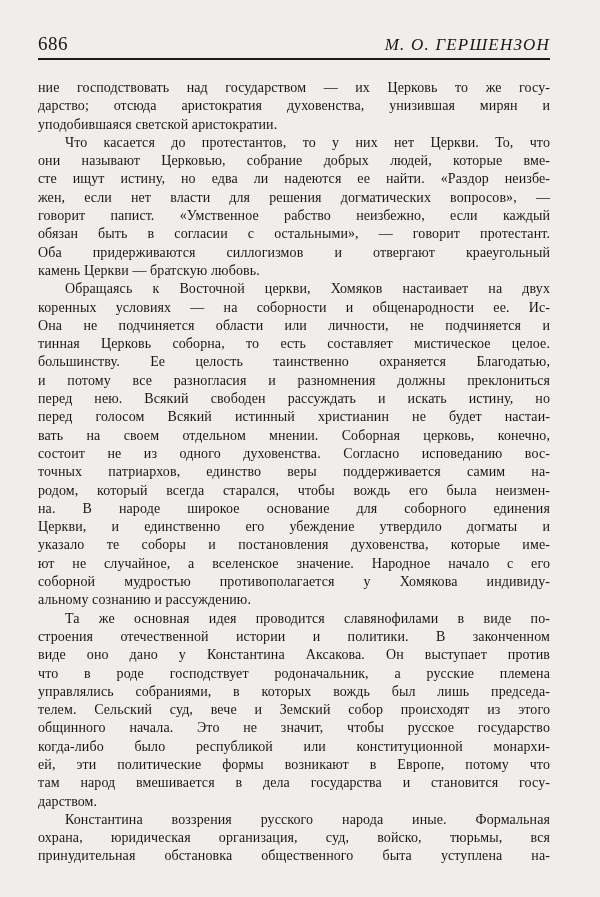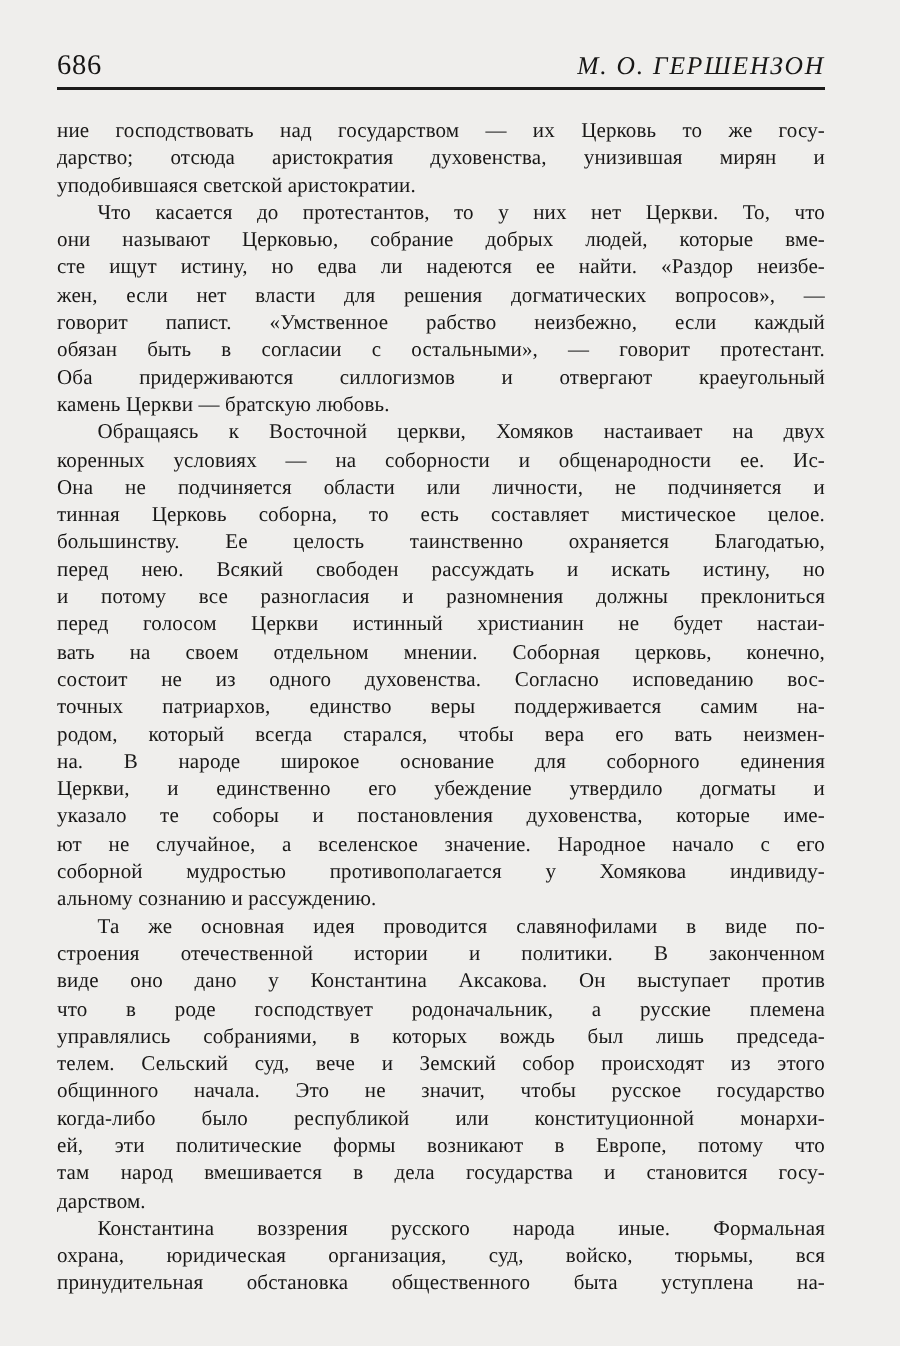--- a/index.html
+++ b/index.html
@@ -74,27 +74,27 @@
       <div class="line">жен, если нет власти для решения догматических вопросов», —</div>
       <div class="line">говорит папист. «Умственное рабство неизбежно, если каждый</div>
       <div class="line">обязан быть в согласии с остальными», — говорит протестант.</div>
       <div class="line">Оба придерживаются силлогизмов и отвергают краеугольный</div>
       <div class="line para-end">камень Церкви — братскую любовь.</div>
       <div class="line indent">Обращаясь к Восточной церкви, Хомяков настаивает на двух</div>
       <div class="line">коренных условиях — на соборности и общенародности ее. Ис-</div>
       <div class="line">Она не подчиняется области или личности, не подчиняется и</div>
       <div class="line">тинная Церковь соборна, то есть составляет мистическое целое.</div>
       <div class="line">большинству. Ее целость таинственно охраняется Благодатью,</div>
+      <div class="line">и потому все разногласия и разномнения должны преклониться</div>
       <div class="line">перед нею. Всякий свободен рассуждать и искать истину, но</div>
-      <div class="line">и потому все разногласия и разномнения должны преклониться</div>
-      <div class="line">перед голосом Церкви истинный христианин не будет настаи-</div>
+      <div class="line">перед голосом Всякий истинный христианин не будет настаи-</div>
       <div class="line">вать на своем отдельном мнении. Соборная церковь, конечно,</div>
       <div class="line">состоит не из одного духовенства. Согласно исповеданию вос-</div>
       <div class="line">точных патриархов, единство веры поддерживается самим на-</div>
-      <div class="line">родом, который всегда старался, чтобы вера его вать неизмен-</div>
+      <div class="line">родом, который всегда старался, чтобы вождь его была неизмен-</div>
       <div class="line">на. В народе широкое основание для соборного единения</div>
       <div class="line">Церкви, и единственно его убеждение утвердило догматы и</div>
       <div class="line">указало те соборы и постановления духовенства, которые име-</div>
       <div class="line">ют не случайное, а вселенское значение. Народное начало с его</div>
       <div class="line">соборной мудростью противополагается у Хомякова индивиду-</div>
       <div class="line para-end">альному сознанию и рассуждению.</div>
       <div class="line indent">Та же основная идея проводится славянофилами в виде по-</div>
       <div class="line">строения отечественной истории и политики. В законченном</div>
       <div class="line">виде оно дано у Константина Аксакова. Он выступает против</div>
       <div class="line">что в роде господствует родоначальник, а русские племена</div>

